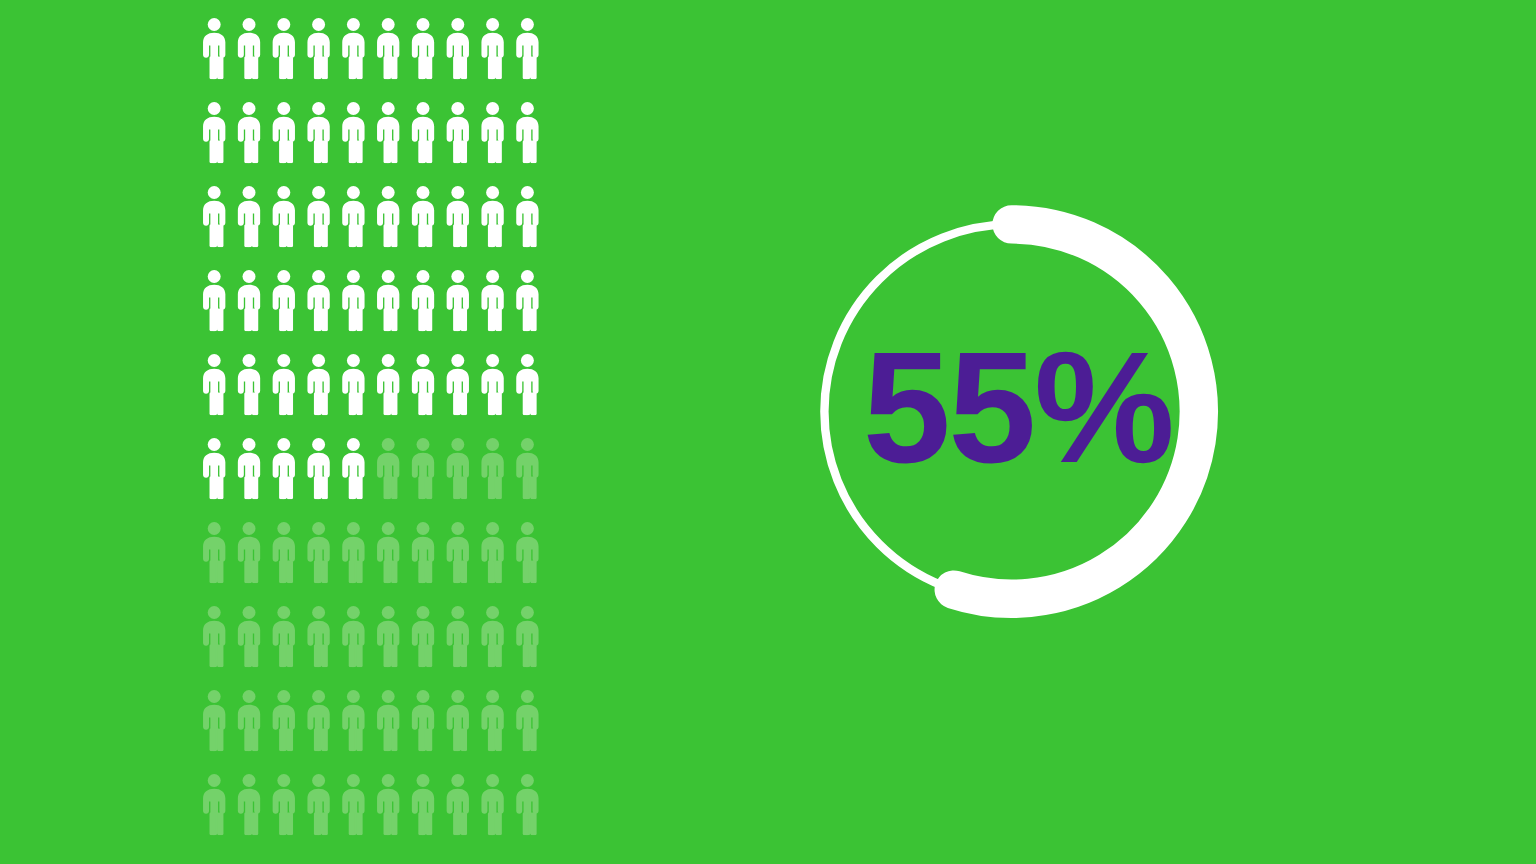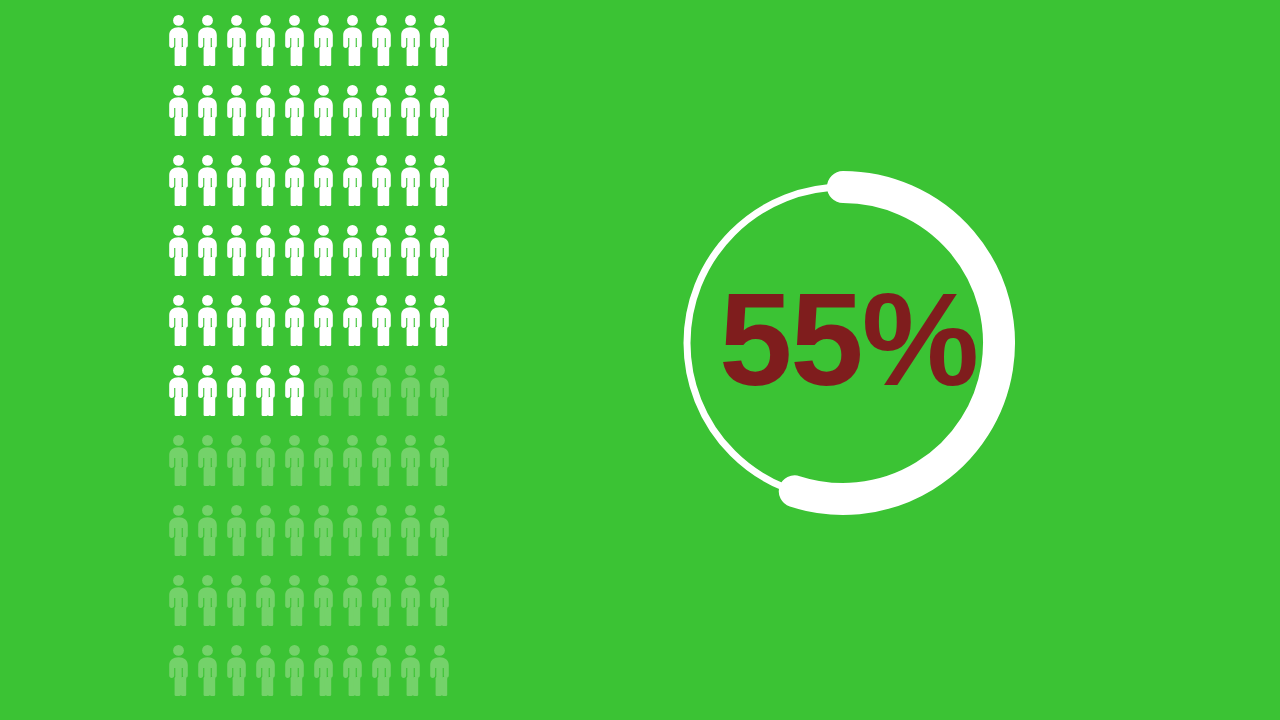--- a/index.html
+++ b/index.html
@@ -68,21 +68,21 @@
     top: 0;
     width: 350px;
     height: 350px;
     display: flex;
     align-items: center;
     justify-content: center;
     pointer-events: none;
   }
   #donut-label span {
     display: block;
-    color: #7f1d1d;
+    color: #4c1d95;
     font-family: "Liberation Sans", sans-serif;
     font-weight: bold;
     font-size: 132px;
     line-height: 1;
     letter-spacing: -2px;
     transform: translate(5px, -3px);
   }
 </style>
 </head>
 <body>

